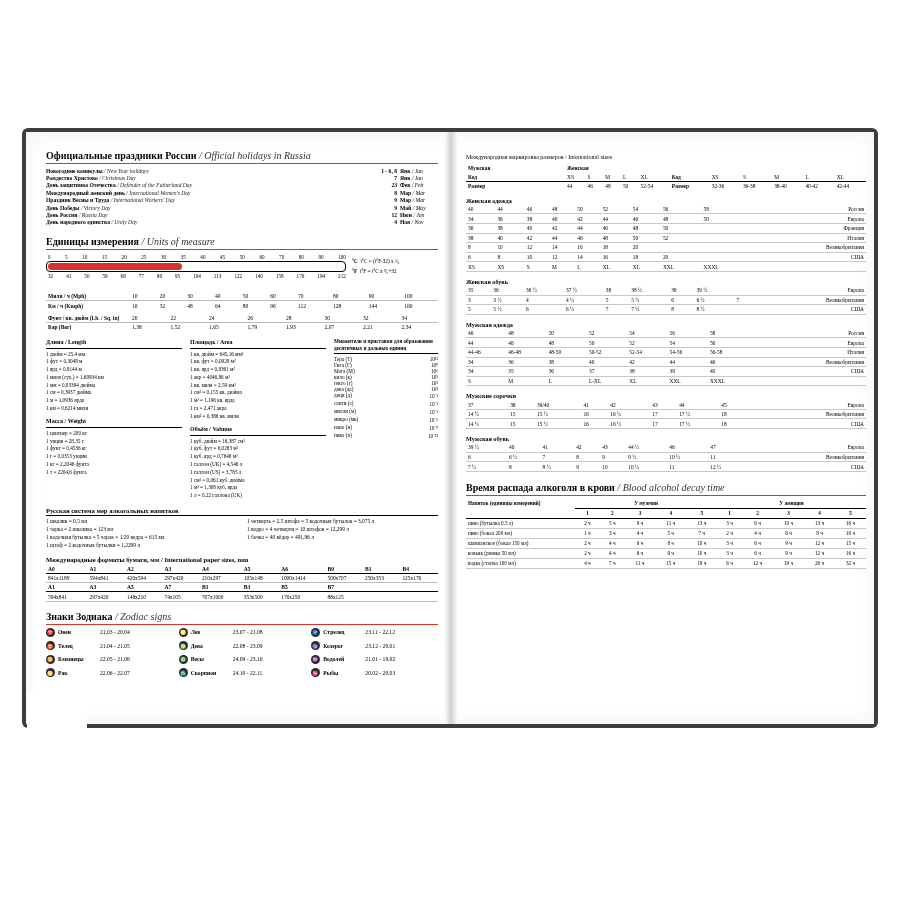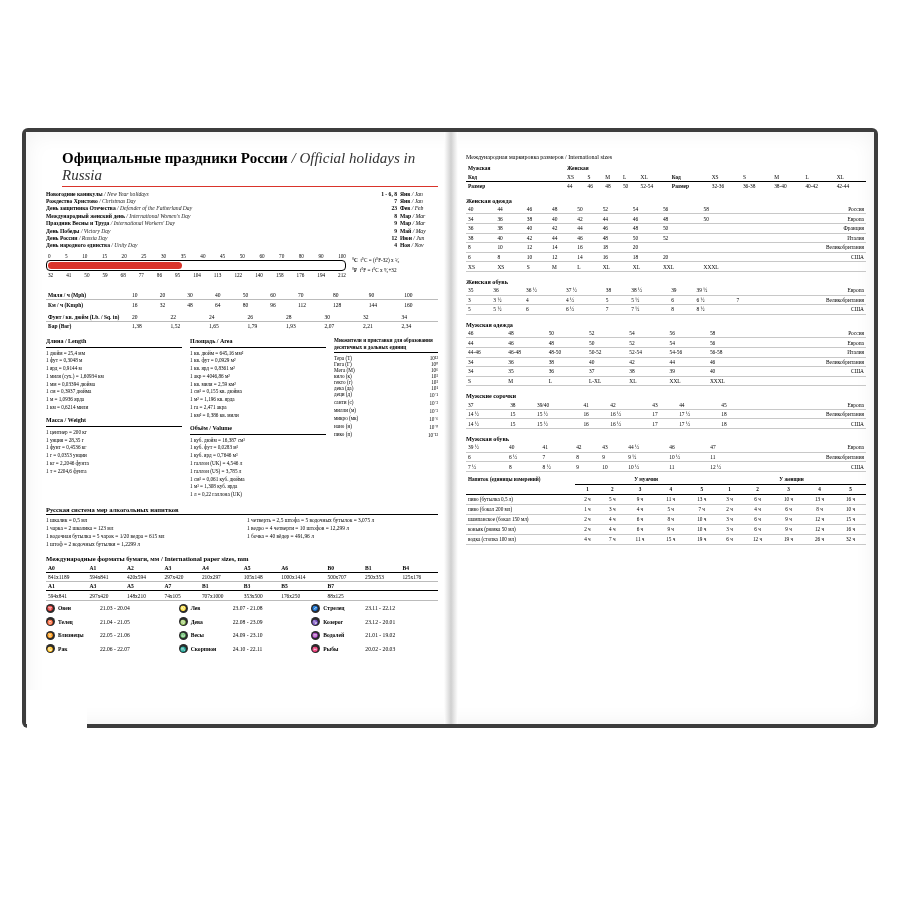--- a/index.html
+++ b/index.html
@@ -34,21 +34,21 @@
   }
   .pagecurl{
     position:absolute;left:27px;top:690px;width:60px;height:40px;
     background:#ffffff;
   }
   .leftpage{position:absolute;left:46px;top:150px;width:392px;height:560px;}
   .rightpage{position:absolute;left:466px;top:150px;width:400px;height:560px;}
 
   h2.sec{
     font-family:"Liberation Serif", serif;
-    font-size:15px;font-weight:bold;margin:0 0 3px 16px;padding:0;
+    font-size:10px;font-weight:bold;margin:0 0 3px 0;padding:0;
     border-bottom:1.6px solid #d9342b;padding-bottom:2px;
   }
   h2.sec .en{font-weight:normal;font-style:italic;color:#333;}
   .mini-h{
     font-size:6.6px;font-weight:bold;margin:5px 0 1px 0;
   }
   .tiny{font-size:5.4px;line-height:1.45;}
   .tiny6{font-size:6px;line-height:1.5;}
 
   table{border-collapse:collapse;width:100%;}
@@ -168,20 +168,24 @@
         </tr>
         <tr>
           <td><span class="ru">День народного единства</span>
               <span class="en">/ Unity Day</span></td>
           <td class="date">4</td>
           <td class="mon"><span>Ноя</span> <i>/ Nov</i></td>
         </tr>
       </tbody>
     </table>
 
+    <h2 class="sec" style="margin-top:10px">
+      <span>Единицы измерения</span>
+      <span class="en">/ Units of measure</span>
+    </h2>
 
     <div class="thermo">
       <div style="display:flex;align-items:center;">
         <div style="flex:1">
           <div style="font-size:5.2px;display:flex;justify-content:space-between;padding:0 2px 1px 2px;">
             <span>0</span>
             <span>5</span>
             <span>10</span>
             <span>15</span>
             <span>20</span>
@@ -461,20 +465,24 @@
           <td>707x1000</td>
           <td>353x500</td>
           <td>176x250</td>
           <td>88x125</td>
           <td></td>
             <td></td>
         </tr>
       </tbody>
     </table>
 
+    <h2 class="sec" style="margin-top:9px">
+      <span>Знаки Зодиака</span>
+      <span class="en">/ Zodiac signs</span>
+    </h2>
 
     <div class="zod">
       <div class="zcol">
         <div class="zrow">
           <span class="zicon">♈</span>
           <span class="zname">Овен</span>
           <span class="zdate">21.03 - 20.04</span>
         </div>
         <div class="zrow">
           <span class="zicon">♉</span>
@@ -855,20 +863,24 @@
             <td>9</td>
             <td>10</td>
             <td>10 ½</td>
             <td>11</td>
             <td>12 ½</td>
           <td class="right">США</td>
         </tr>
       </tbody>
     </table>
 
+    <h2 class="sec" style="margin-top:10px">
+      <span>Время распада алкоголя в крови</span>
+      <span class="en">/ Blood alcohol decay time</span>
+    </h2>
 
     <table class="alc" style="margin-top:3px">
       <thead>
         <tr>
           <th rowspan="2" style="width:105px">Напиток (единицы измерений)</th>
           <th colspan="5" class="hdr-split">У мужчин</th>
           <th colspan="5" class="hdr-split">У женщин</th>
         </tr>
         <tr>
           <th class="c">1</th>

